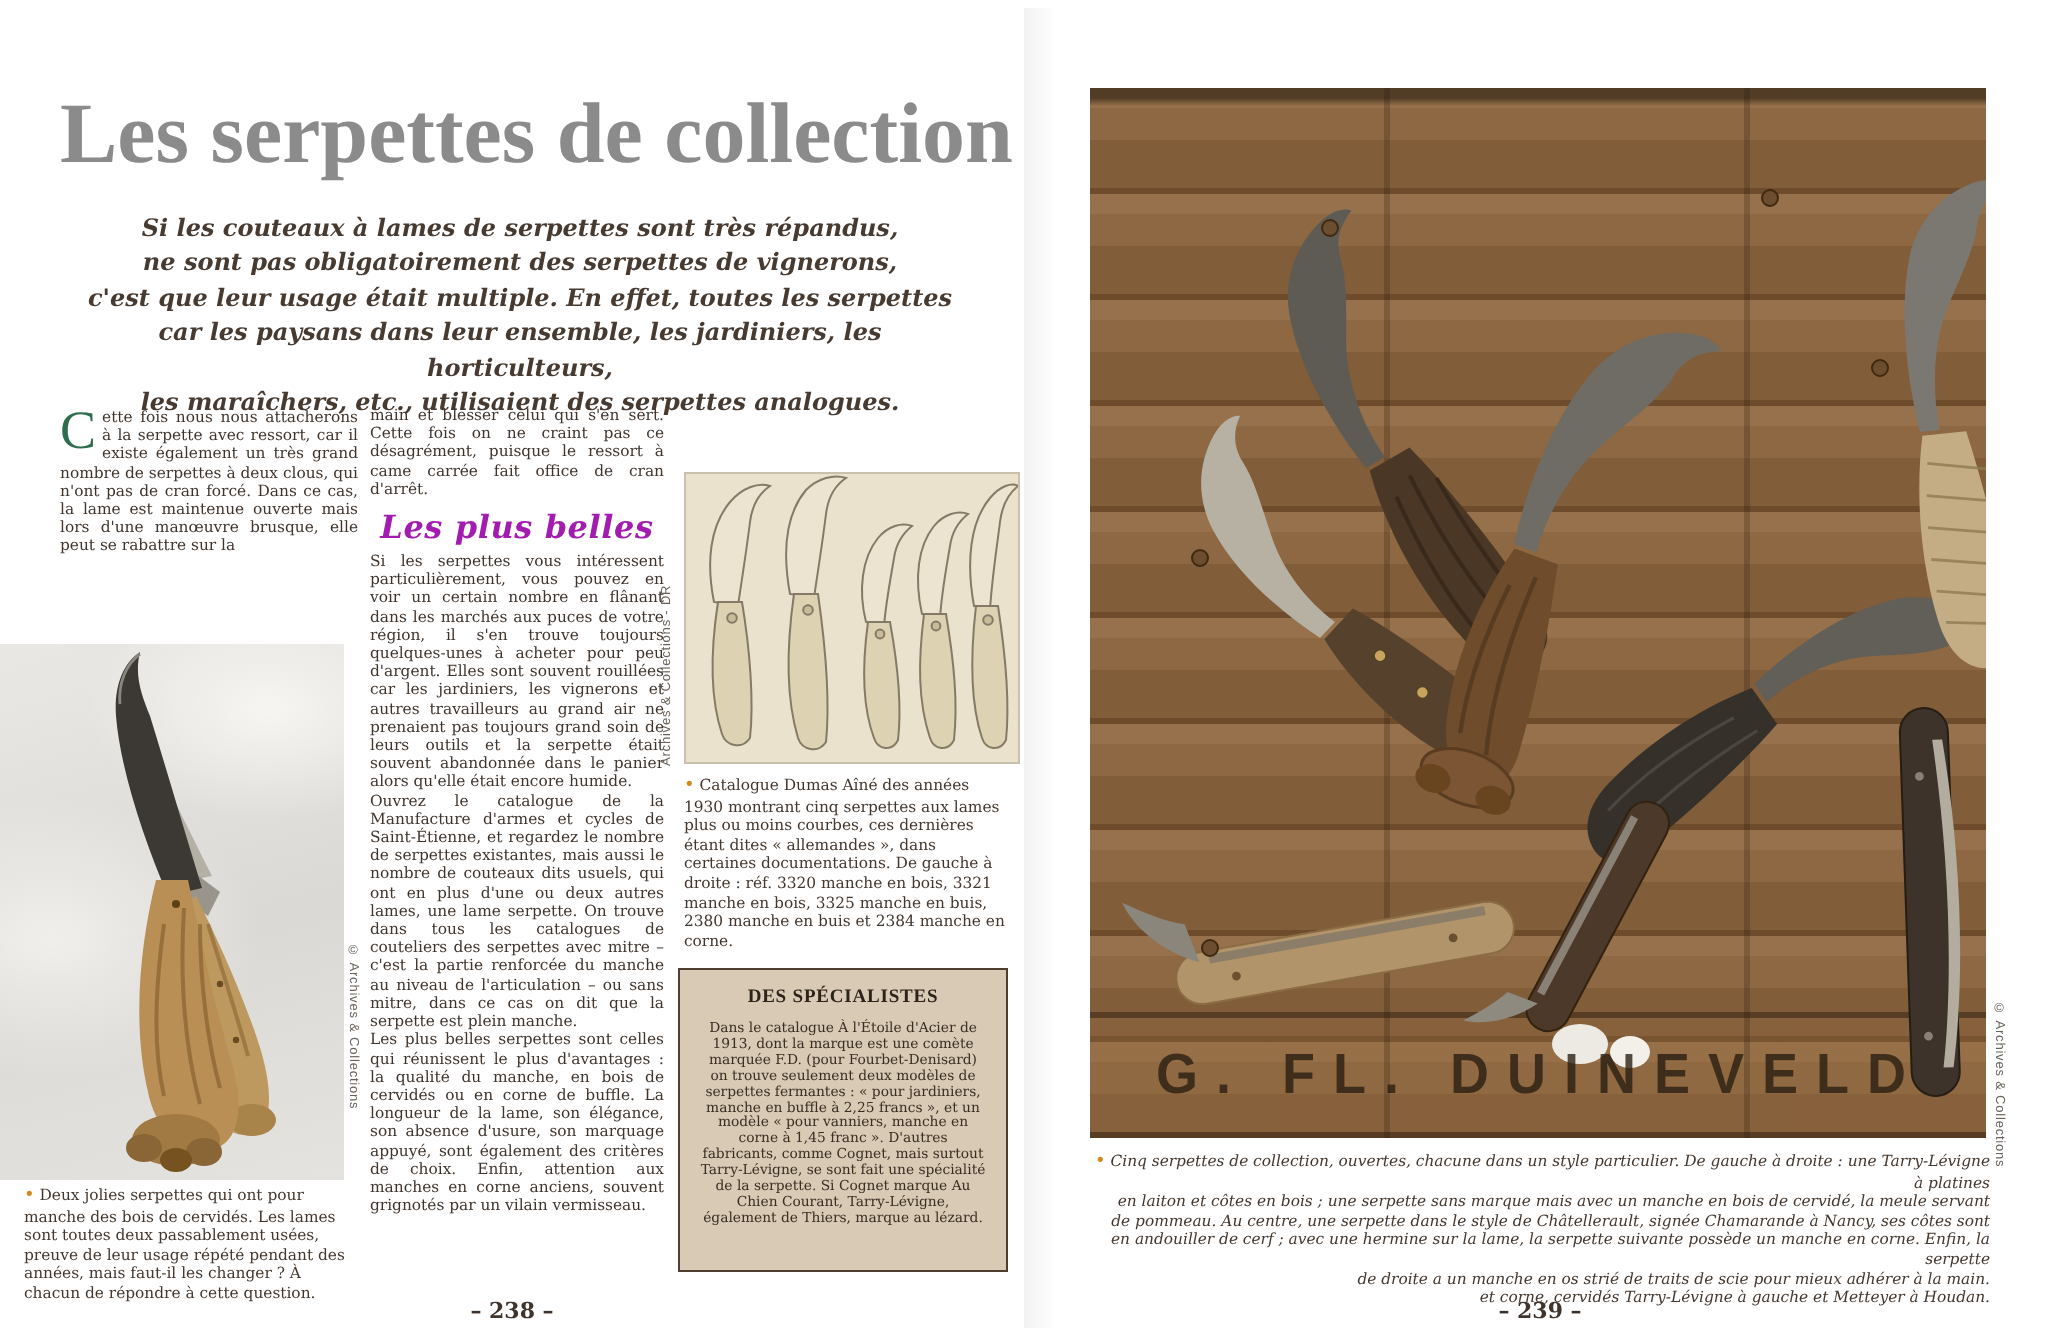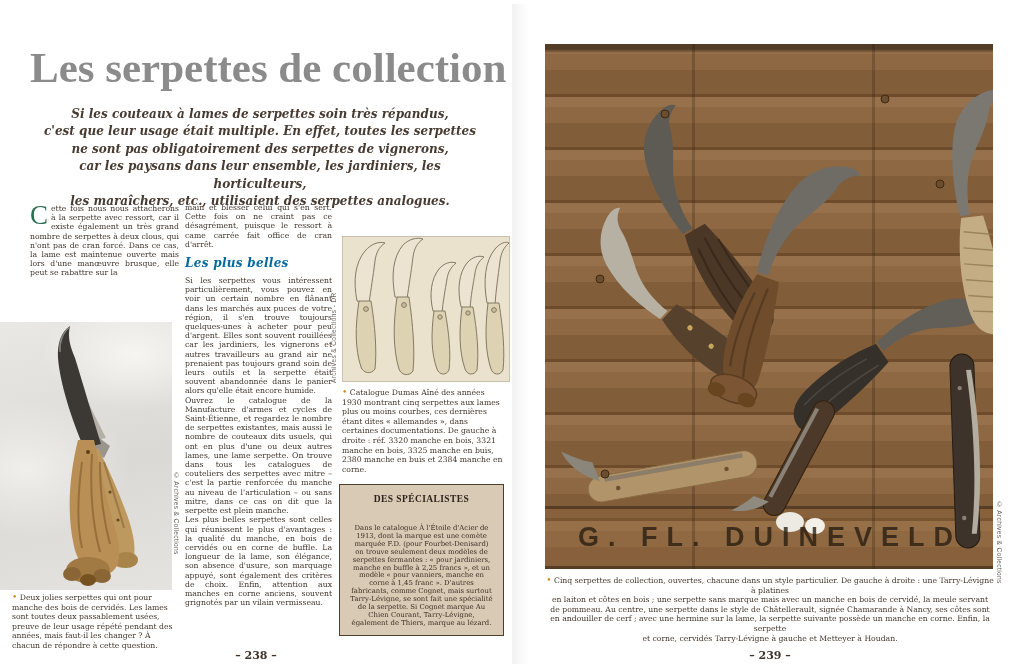--- a/index.html
+++ b/index.html
@@ -8,71 +8,71 @@
   .abs{position:absolute;}
 
   
   .title{left:30px;top:40px;width:482px;font-family:"Liberation Serif",serif;font-weight:700;font-size:43px;line-height:48px;color:#8b8b8b;letter-spacing:0px;white-space:nowrap;}
   .intro{left:38px;top:102px;width:444px;text-align:center;font-style:italic;font-size:12px;line-height:17.4px;color:#473a31;font-weight:600;}
   .col{font-size:7.7px;line-height:9.2px;text-align:justify;color:#3f342c;}
   .col p{margin:0;}
   .col1{left:30px;top:200px;width:149px;}
   .col2{left:185px;top:199px;width:147px;}
   .dropcap{float:left;font-size:27px;line-height:22px;color:#2d6e4f;font-family:"Liberation Serif",serif;padding-right:3px;font-weight:500;}
-  .script-head{font-style:italic;font-weight:700;font-size:12px;line-height:15px;color:#0369a1;margin:7px 0 5px 0 !important;letter-spacing:.3px;}
+  .script-head{text-align:center;font-style:italic;font-weight:700;font-size:16px;line-height:15px;color:#a21caf;margin:7px 0 5px 0 !important;letter-spacing:.3px;}
 
   .photo1{left:0;top:318px;width:172px;height:268px;
     background:
       radial-gradient(ellipse 130px 80px at 78% 12%, #f7f5f1, rgba(247,245,241,0) 70%),
       radial-gradient(ellipse 150px 100px at 15% 55%, #f1efeb, rgba(241,239,235,0) 70%),
       linear-gradient(165deg,#eae8e4 0%,#dbd9d5 55%,#e5e3df 100%);}
   .credit-v{font-family:"Liberation Sans",sans-serif;font-size:6.5px;color:#6a625a;writing-mode:vertical-rl;letter-spacing:.4px;}
   .credit-v.flip{transform:rotate(180deg);}
   .credit1{left:173px;top:468px;height:118px;}
   .caption{font-size:7.7px;line-height:9.6px;color:#43362c;}
   .caption .bullet{color:#cf8a1e;font-size:9px;}
   .caption1{left:12px;top:589px;width:166px;}
 
   .catalog{left:342px;top:232px;width:168px;height:146px;background:#eae2cd;border:1px solid #c9c1ad;box-sizing:border-box;}
   .credit3{left:330px;top:243px;height:136px;}
   .caption3{left:342px;top:384px;width:164px;}
 
   .specbox{left:339px;top:480px;width:165px;height:152px;background:#d8cab4;border:1.5px solid #4f3e2f;box-sizing:border-box;padding:9px 10px 0 10px;text-align:center;}
-  .spec-title{font-family:"Liberation Serif",serif;font-weight:700;font-size:9.5px;letter-spacing:.4px;color:#2e231b;margin-bottom:21px;}
+  .spec-title{font-family:"Liberation Serif",serif;font-weight:700;font-size:9.5px;letter-spacing:.4px;color:#2e231b;margin-bottom:7px;}
   .spec-body{font-size:6.9px;line-height:7.9px;color:#3a2d23;}
 
   .pagenum{font-size:11px;font-weight:700;color:#3f342c;text-align:center;}
   .pagenum-left{left:0;top:645px;width:512px;}
   .pagenum-right{left:535px;top:645px;width:470px;}
 
   
   .photo2{left:545px;top:40px;width:448px;height:525px;
     background:
       linear-gradient(180deg, rgba(25,17,8,.55) 0 5px, rgba(25,17,8,0) 9px),
       linear-gradient(90deg, rgba(45,28,12,0) 0 147px, rgba(45,28,12,.25) 147px 150px, rgba(45,28,12,0) 150px 327px, rgba(45,28,12,.25) 327px 330px, rgba(45,28,12,0) 330px),
       linear-gradient(180deg, rgba(35,22,10,0) 0 462px, rgba(35,22,10,.45) 462px 465px, rgba(150,108,64,.28) 465px 522px, rgba(35,22,10,.45) 522px 525px),
       repeating-linear-gradient(180deg, #97714b 0 10px, #8d6843 10px 26px, #825d3a 26px 50px, #6d4b2b 50px 53px);}
   .stencil{left:570px;top:518px;width:400px;text-align:center;font-family:"Liberation Sans",sans-serif;font-weight:700;font-size:27px;letter-spacing:9px;color:rgba(38,28,16,.78);transform:scaleY(1.05);white-space:nowrap;}
   .credit2{left:996px;top:497px;height:105px;}
-  .caption2{left:545px;top:572px;width:450px;text-align:center;}
+  .caption2{left:545px;top:572px;width:450px;text-align:right;font-style:italic;}
   .caption2 .cap-line{display:block;}
 
   .gutter{left:512px;top:0;width:24px;height:664px;background:linear-gradient(90deg,rgba(0,0,0,.05),rgba(0,0,0,0) 70%);}
 </style>
 </head>
 <body>
 
 <div class="spread">
 
   <div class="abs title">Les serpettes de collection</div>
 
   <div class="abs intro">
-    <div>Si les couteaux à lames de serpettes soin très répandus,</div>
+    <div>Si les couteaux à lames de serpettes sont très répandus,</div>
+    <div>ne sont pas obligatoirement des serpettes de vignerons,</div>
     <div>c'est que leur usage était multiple. En effet, toutes les serpettes</div>
-    <div>ne sont pas obligatoirement des serpettes de vignerons,</div>
     <div>car les paysans dans leur ensemble, les jardiniers, les horticulteurs,</div>
     <div>les maraîchers, etc., utilisaient des serpettes analogues.</div>
   </div>
 
   <div class="abs col col1">
     <p><span class="dropcap">C</span><span>ette fois nous nous attacherons à la serpette avec ressort, car il existe également un très grand nombre de serpettes à deux clous, qui n'ont pas de cran forcé. Dans ce cas, la lame est maintenue ouverte mais lors d'une manœuvre brusque, elle peut se rabattre sur la</span></p>
   </div>
 
   <div class="abs col col2">
     <p>main et blesser celui qui s'en sert. Cette fois on ne craint pas ce désagrément, puisque le ressort à came carrée fait office de cran d'arrêt.</p>
@@ -233,18 +233,19 @@
     </svg>
   </div>
   <div class="abs stencil">G. FL. DUINEVELD</div>
   <div class="abs credit-v credit2">© Archives &amp; Collections</div>
 
   <div class="abs caption caption2">
     <span class="cap-line"><span class="bullet">•</span> <span>Cinq serpettes de collection, ouvertes, chacune dans un style particulier. De gauche à droite : une Tarry-Lévigne à platines</span></span>
     <span class="cap-line">en laiton et côtes en bois ; une serpette sans marque mais avec un manche en bois de cervidé, la meule servant</span>
     <span class="cap-line">de pommeau. Au centre, une serpette dans le style de Châtellerault, signée Chamarande à Nancy, ses côtes sont</span>
     <span class="cap-line">en andouiller de cerf ; avec une hermine sur la lame, la serpette suivante possède un manche en corne. Enfin, la serpette</span>
+    <span class="cap-line">de droite a un manche en os strié de traits de scie pour mieux adhérer à la main.</span>
     <span class="cap-line">et corne, cervidés Tarry-Lévigne à gauche et Metteyer à Houdan.</span>
   </div>
 
   <div class="abs pagenum pagenum-right">– 239 –</div>
 
 </div>
 
 </body></html>

